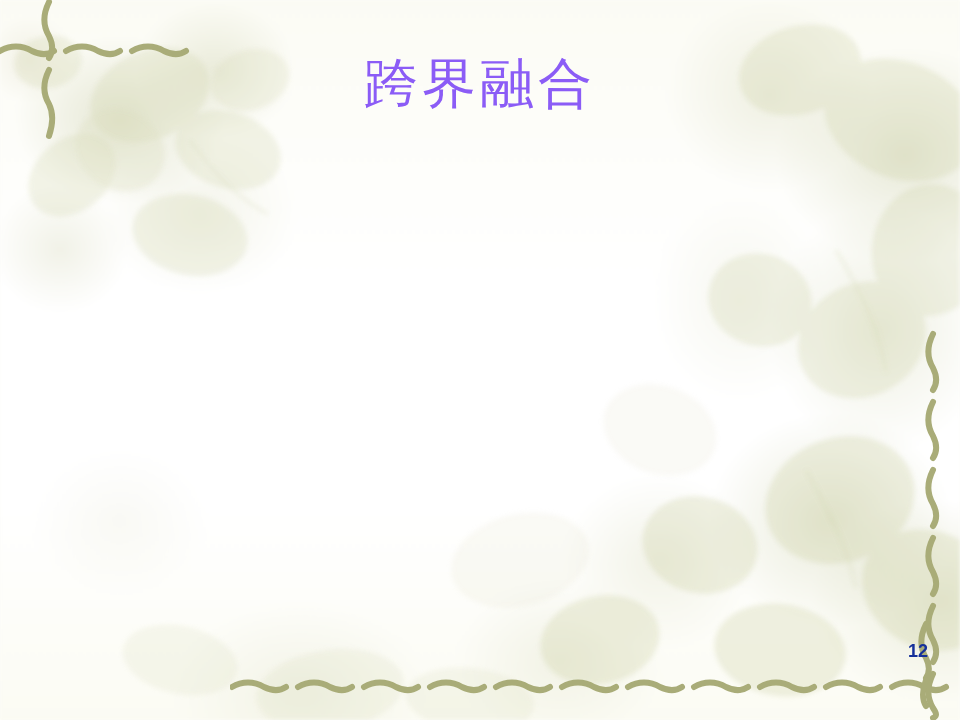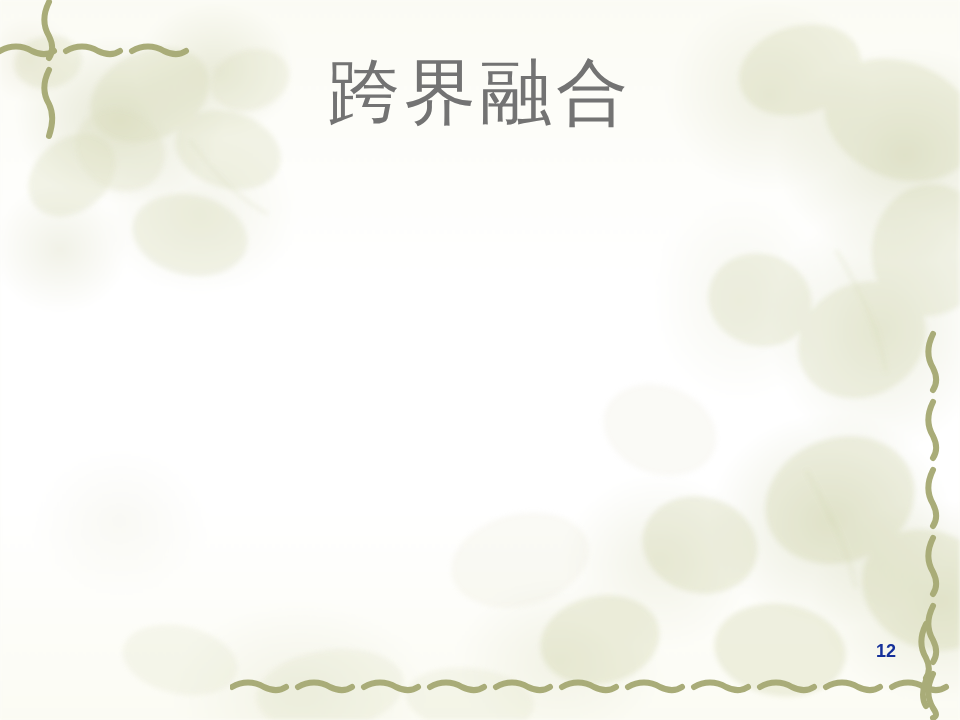--- a/index.html
+++ b/index.html
@@ -60,22 +60,22 @@
   .deco-right-vert { right: 14px; top: 330px; width: 26px;  height: 390px; }
   .deco-br-cross   { right: 10px; bottom: 10px; width: 44px; height: 90px; }
 
   
   .title {
     position: absolute;
     left: 0;
     right: 0;
     top: 56px;
     text-align: center;
-    color: #737373;
-    font-size: 72px;
+    color: #8b5cf6;
+    font-size: 54px;
     line-height: 1.05;
     letter-spacing: 4px;
     font-family: "Liberation Serif", "DejaVu Serif", serif;
     white-space: nowrap;
   }
 
   
   .body-block {
     position: absolute;
     left: 48px;
@@ -105,21 +105,21 @@
     font-family: "Liberation Serif", "DejaVu Serif", serif;
   }
   .body-text .lead {
     font-family: "Liberation Sans", "DejaVu Sans", sans-serif;
     font-weight: bold;
   }
 
   
   .page-number {
     position: absolute;
-    right: 64px;
+    right: 32px;
     bottom: 58px;
     color: #15309a;
     font-size: 18px;
     font-weight: bold;
     font-family: "Liberation Sans", "DejaVu Sans", sans-serif;
   }
 </style>
 </head>
 <body>
 

